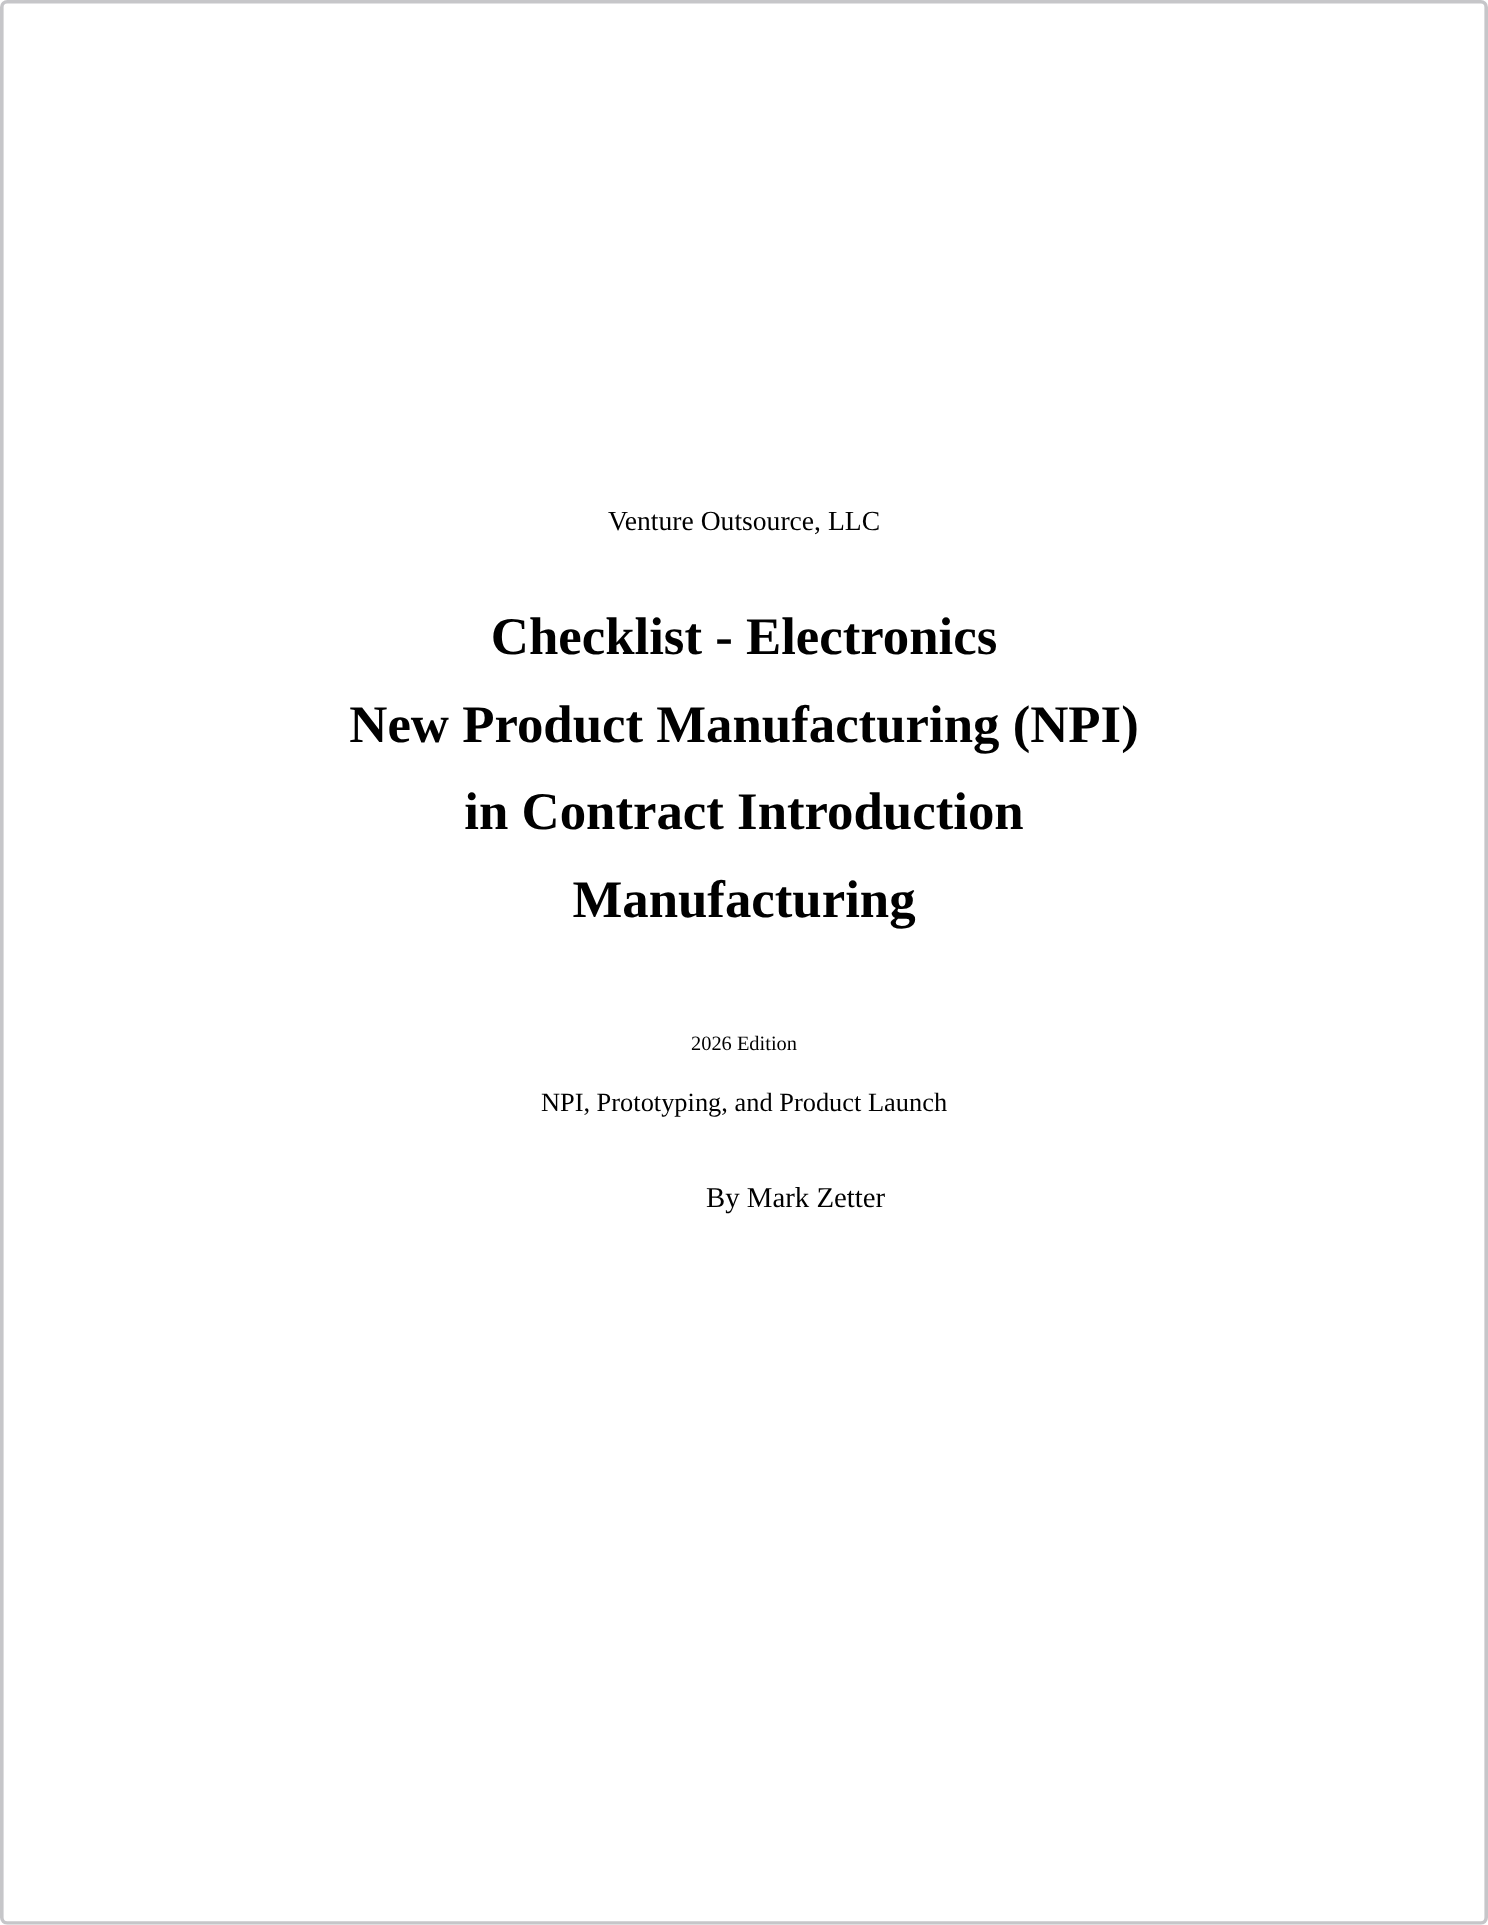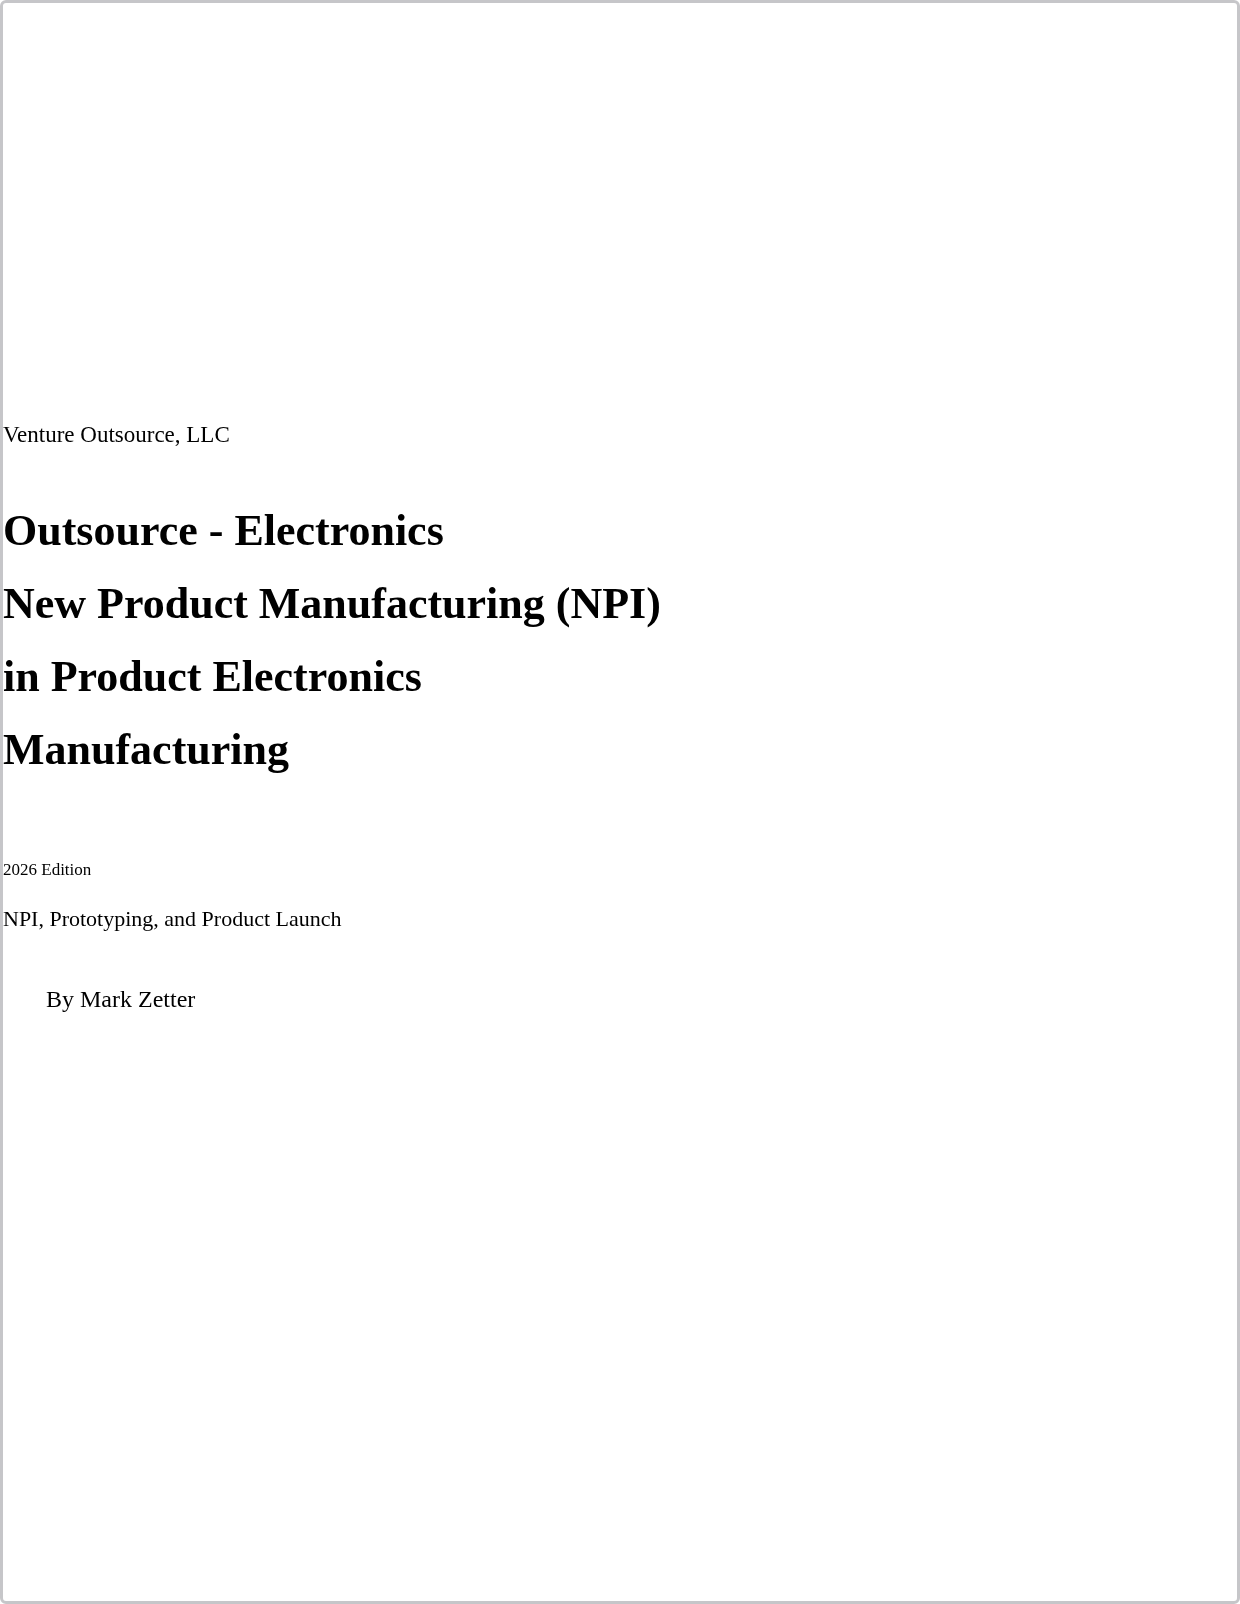--- a/index.html
+++ b/index.html
@@ -13,20 +13,21 @@
     height: 1604px;
     box-sizing: border-box;
     background: #ffffff;
     border: 3px solid #c6c6c9;
     border-radius: 6px;
     font-family: "Liberation Serif", "DejaVu Serif", serif;
     color: #000000;
     overflow: hidden;
   }
   .center-text {
+    text-align: center;
     width: 100%;
   }
   .publisher {
     margin-top: 418px;
     font-size: 23px;
     line-height: 28px;
   }
   .title-block {
     margin-top: 45px;
     font-size: 44px;
@@ -56,23 +57,23 @@
   }
 </style>
 </head>
 <body>
 
 <div class="page">
 
   <div class="center-text publisher">Venture Outsource, LLC</div>
 
   <div class="center-text title-block">
-    <div>Outsource - Electronics</div>
+    <div>Checklist - Electronics</div>
     <div>New Product Manufacturing (NPI)</div>
-    <div>in Product Electronics</div>
+    <div>in Contract Introduction</div>
     <div>Manufacturing</div>
   </div>
 
 
   <div class="center-text edition">2026 Edition</div>
 
   <div class="center-text tagline">NPI, Prototyping, and Product Launch</div>
 
   <div class="center-text author">By Mark Zetter</div>
 

